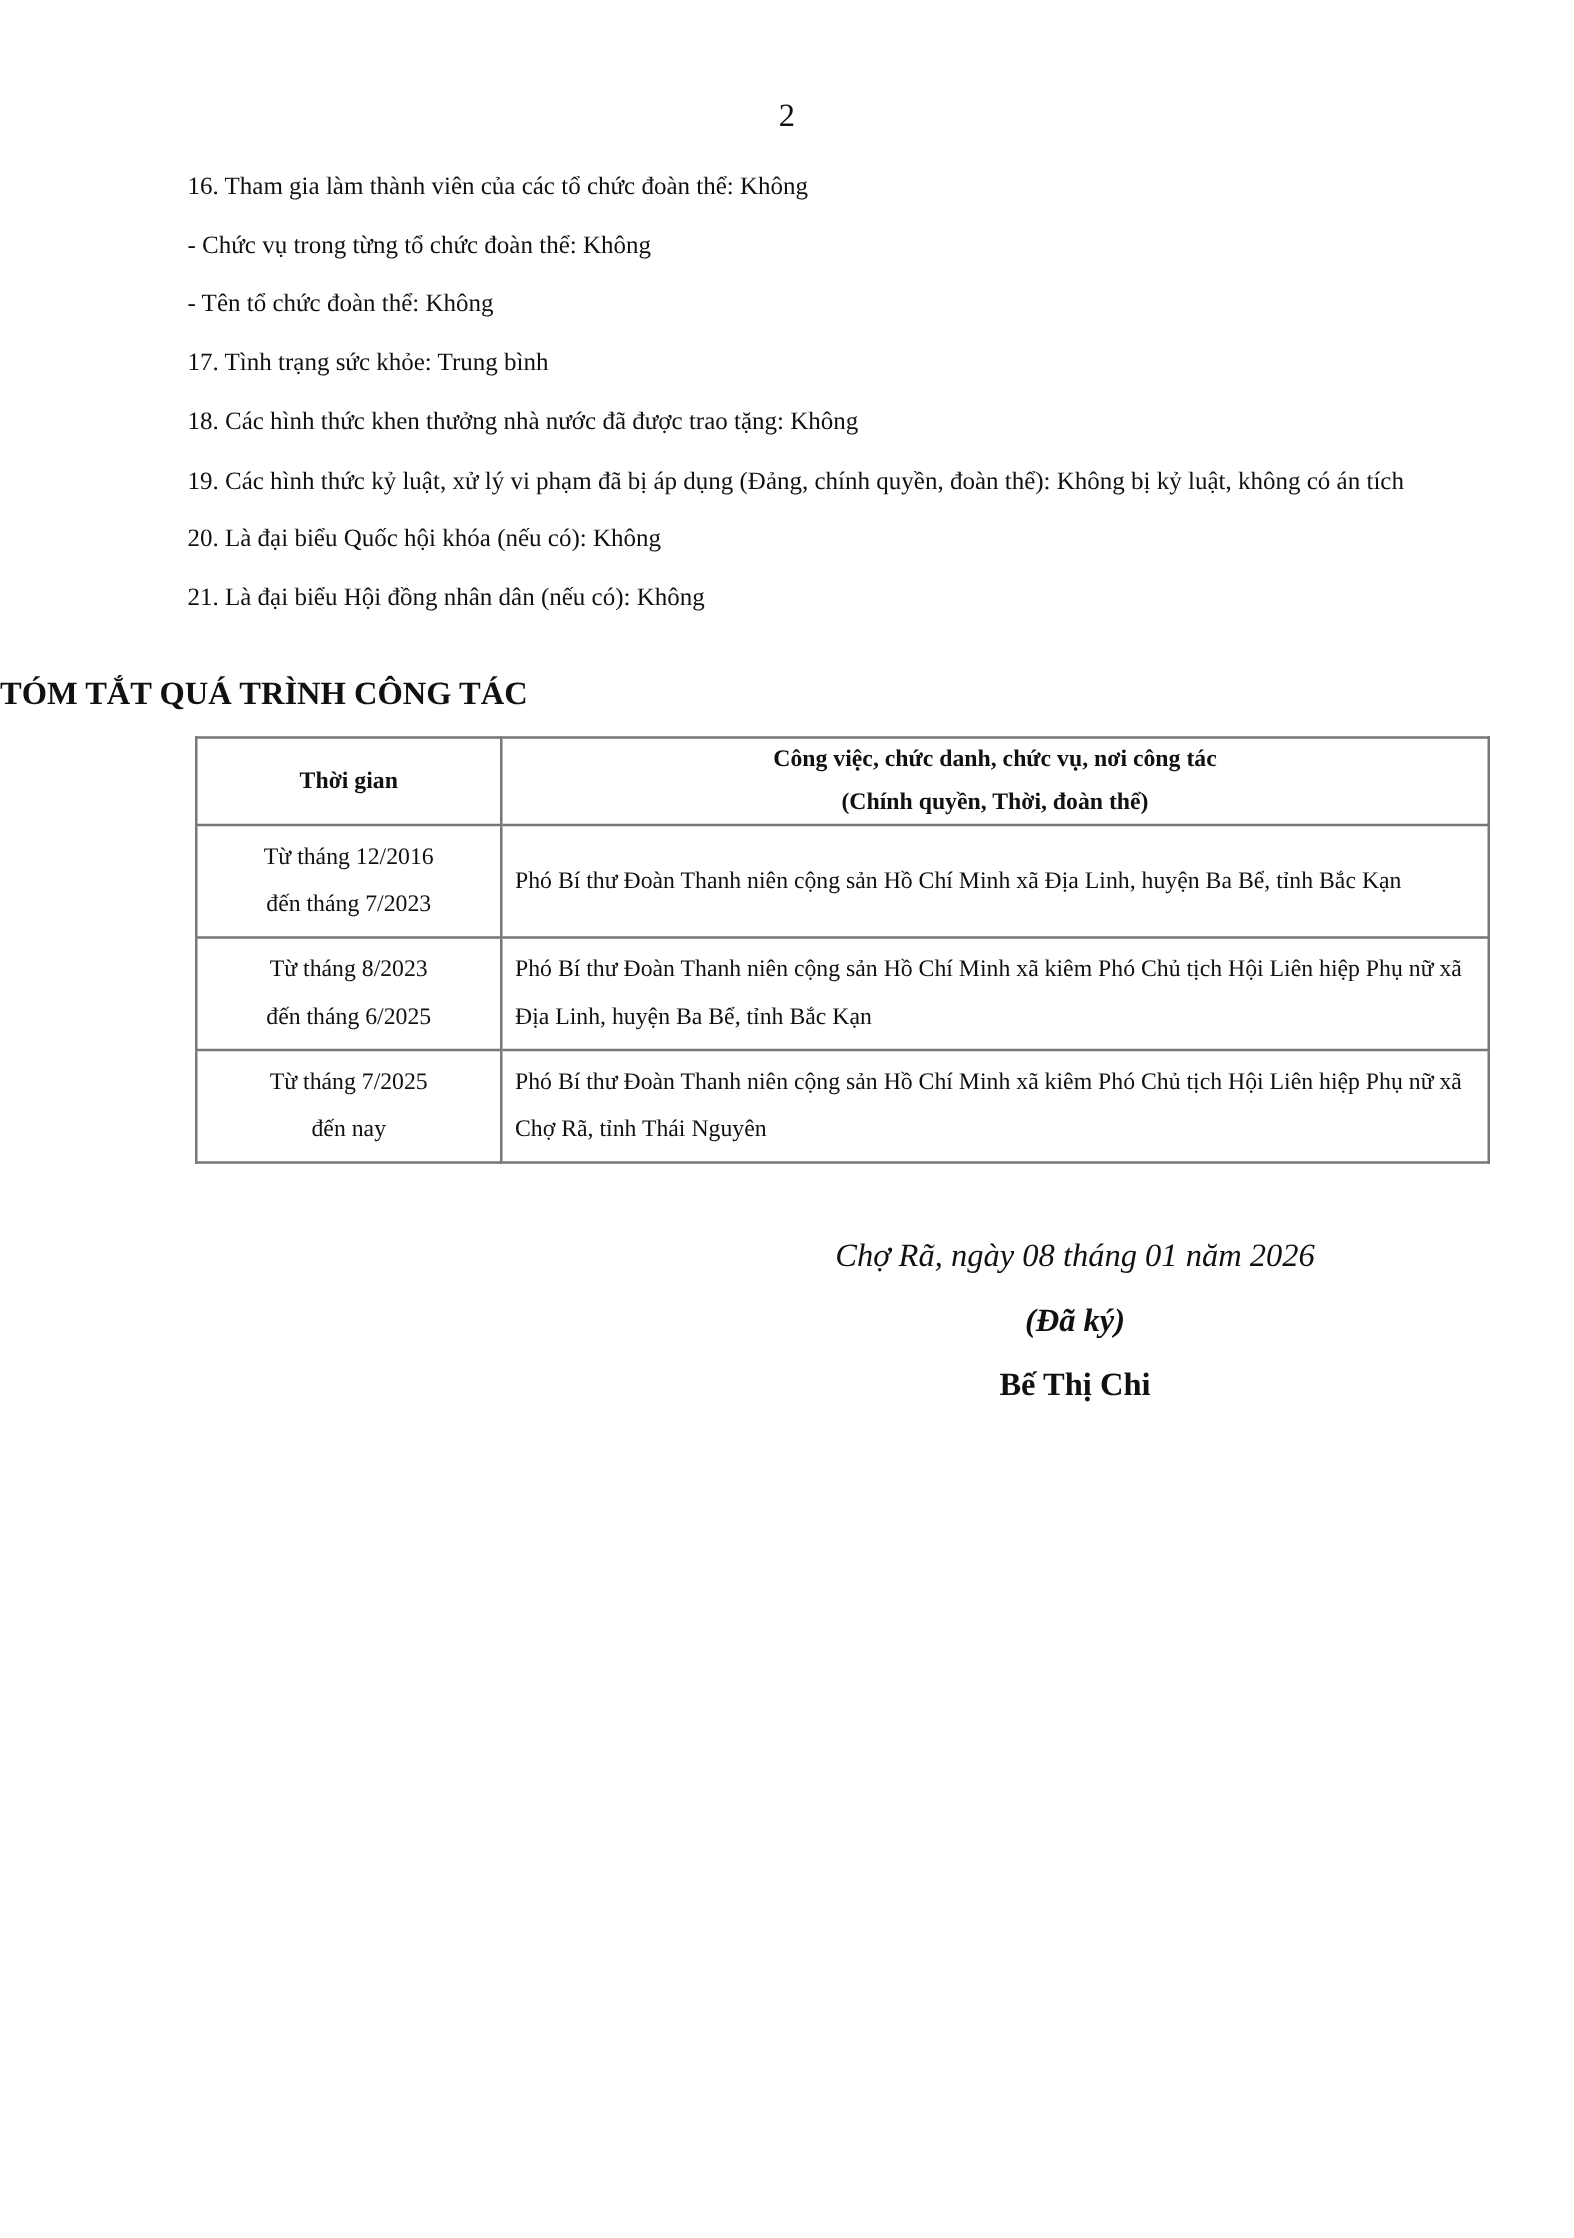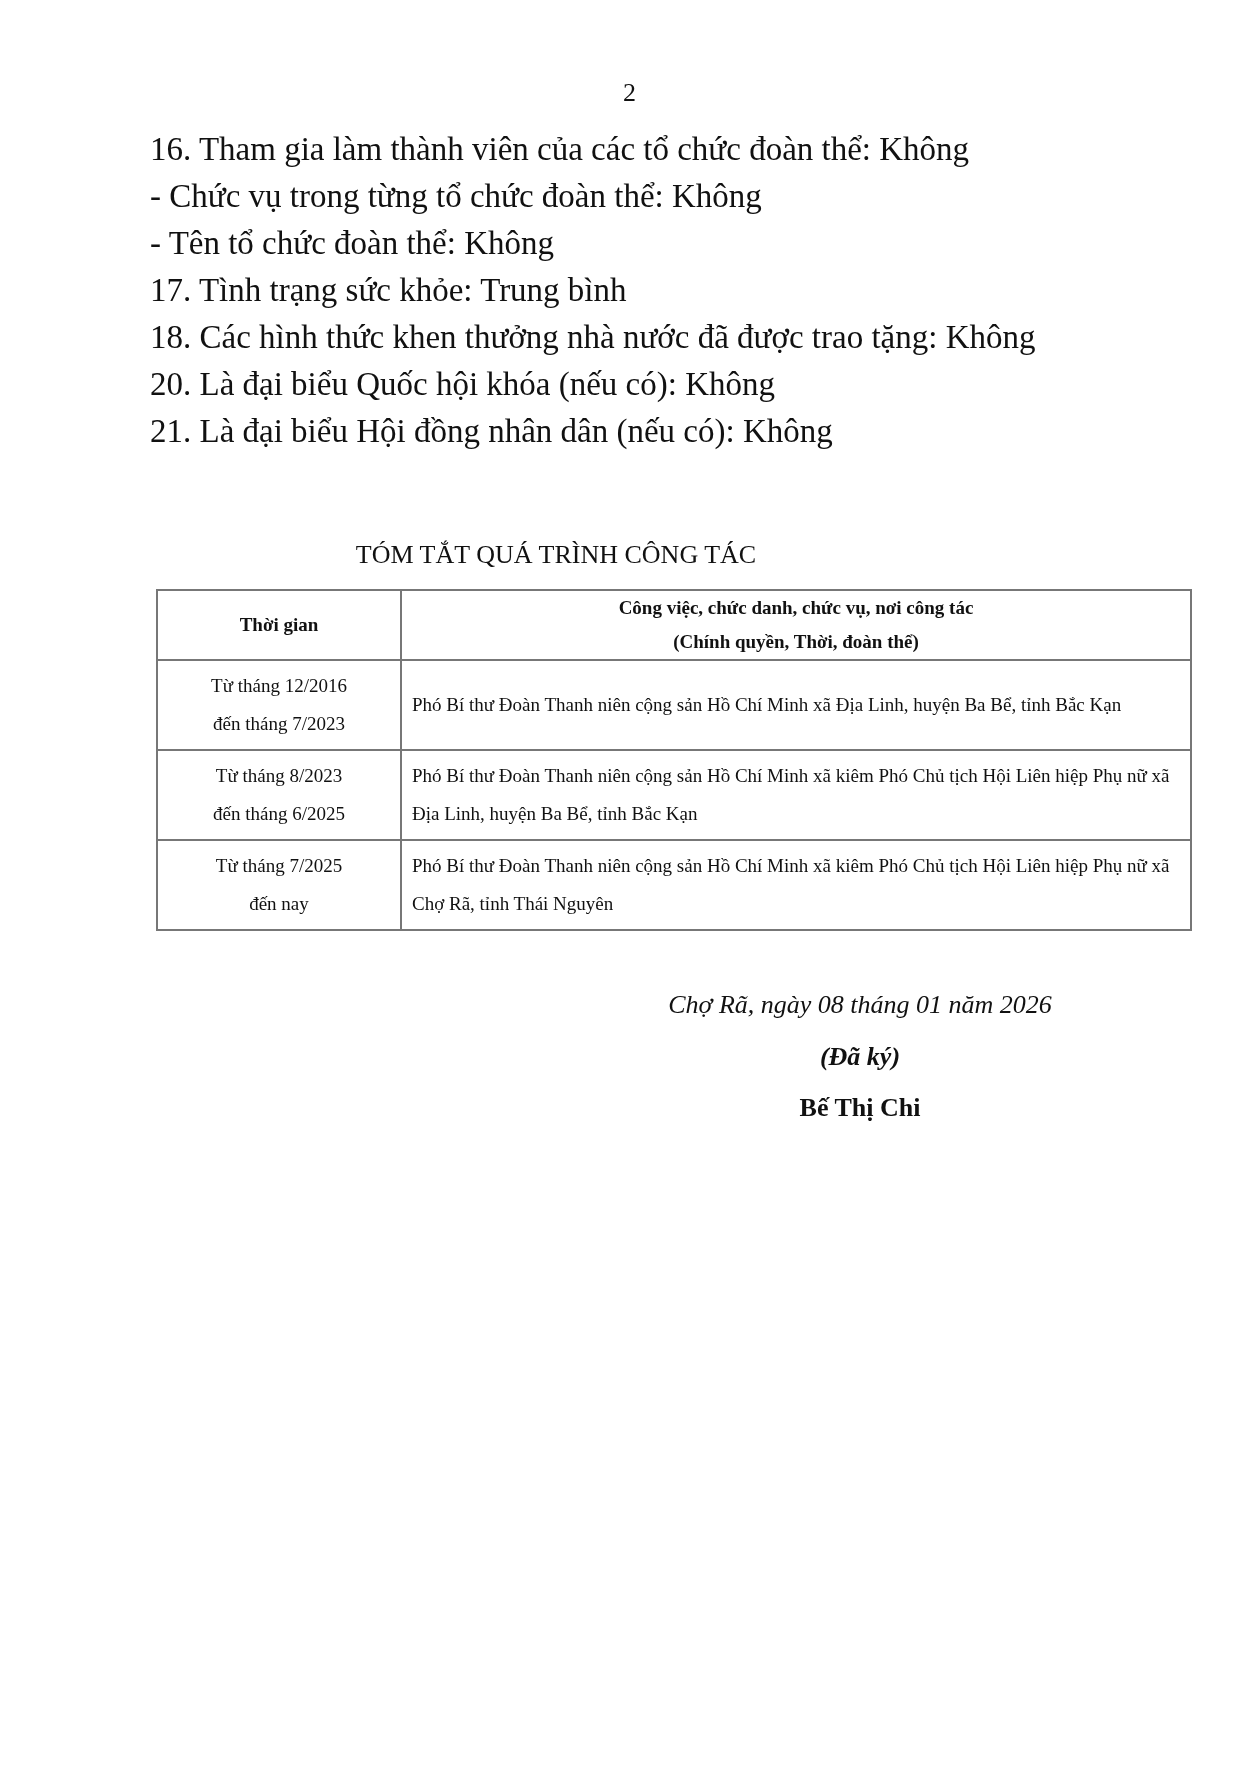--- a/index.html
+++ b/index.html
@@ -1,23 +1,23 @@
 <!DOCTYPE html>
 <html><head>
 <meta charset="utf-8">
 <style>
   html, body { margin:0; padding:0; background:#ffffff; }
   body { width:1259px; height:1790px; position:relative; overflow:hidden;
          font-family:"Liberation Serif", "DejaVu Serif", serif; color:#111; }
   .page-number { position:absolute; top:78px; left:0; width:1259px; text-align:center; font-size:26px; }
-  .items { position:absolute; top:126px; left:150px; width:1030px; font-size:33px; line-height:47px; }
+  .items { position:absolute; top:126px; left:150px; width:1030px; font-size:20px; line-height:47px; }
   .items .line { white-space:nowrap; }
   .items .wrap { white-space:normal; line-height:38px; padding:5px 0 4px 0; }
-  .section-title { position:absolute; top:540px; left:0; width:1112px; text-align:center;
-                   font-weight:normal; font-size:26px; }
+  .section-title { position:absolute; top:540px; left:0; width:1112px; text-align:left;
+                   font-weight:bold; font-size:26px; }
   table.work { position:absolute; top:589px; left:156px; width:1036px; border-collapse:collapse;
                font-size:19px; }
   table.work th, table.work td { border:2px solid #777; }
   table.work th { font-weight:bold; text-align:center; line-height:34px; height:66px; padding:0 6px; }
   table.work td { line-height:38px; padding:6px 10px; vertical-align:middle; }
   table.work td.time { text-align:center; width:234px; padding:6px 4px; }
   table.work td.desc { text-align:left;margin-left:48px; }
   .signature { position:absolute; left:640px; width:440px; text-align:center; font-size:26px; }
   .sig-place { top:990px; font-style:italic; }
   .sig-signed { top:1042px; font-style:italic; font-weight:bold; }
@@ -27,20 +27,21 @@
 <body>
 
 <div class="page-number">2</div>
 
 <div class="items">
   <div class="line">16. Tham gia làm thành viên của các tổ chức đoàn thể: Không</div>
   <div class="line">- Chức vụ trong từng tổ chức đoàn thể: Không</div>
   <div class="line">- Tên tổ chức đoàn thể: Không</div>
   <div class="line">17. Tình trạng sức khỏe: Trung bình</div>
   <div class="line">18. Các hình thức khen thưởng nhà nước đã được trao tặng: Không</div>
+  <div class="wrap">19. Các hình thức kỷ luật, xử lý vi phạm đã bị áp dụng (Đảng, chính quyền, đoàn thể): Không bị kỷ luật, không có án tích</div>
   <div class="line">20. Là đại biểu Quốc hội khóa (nếu có): Không</div>
   <div class="line">21. Là đại biểu Hội đồng nhân dân (nếu có): Không</div>
 </div>
 
 <div class="section-title">TÓM TẮT QUÁ TRÌNH CÔNG TÁC</div>
 
 <table class="work">
   <thead>
     <tr>
       <th style="width:226px;">Thời gian</th>

